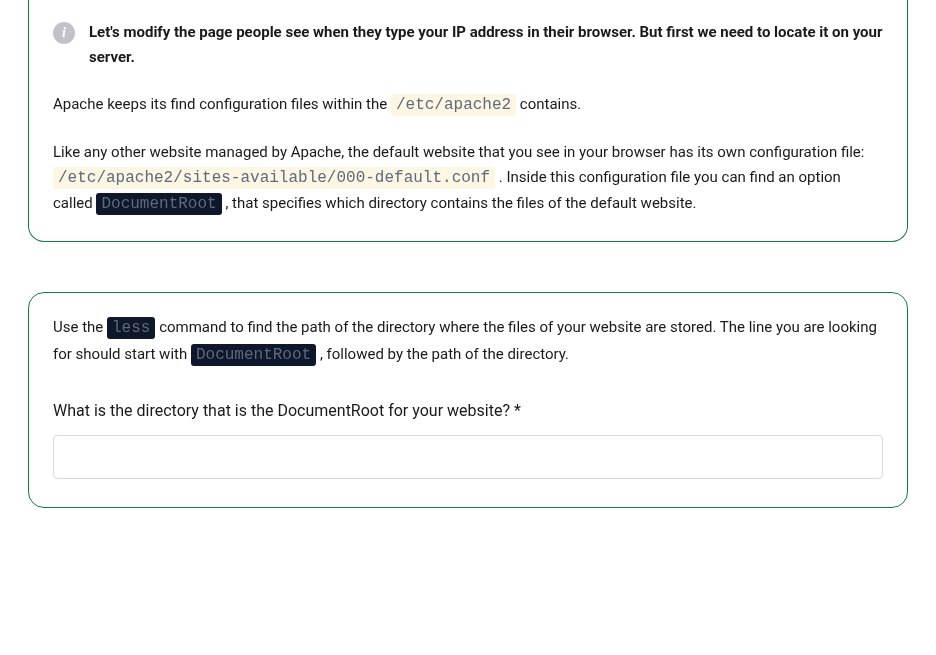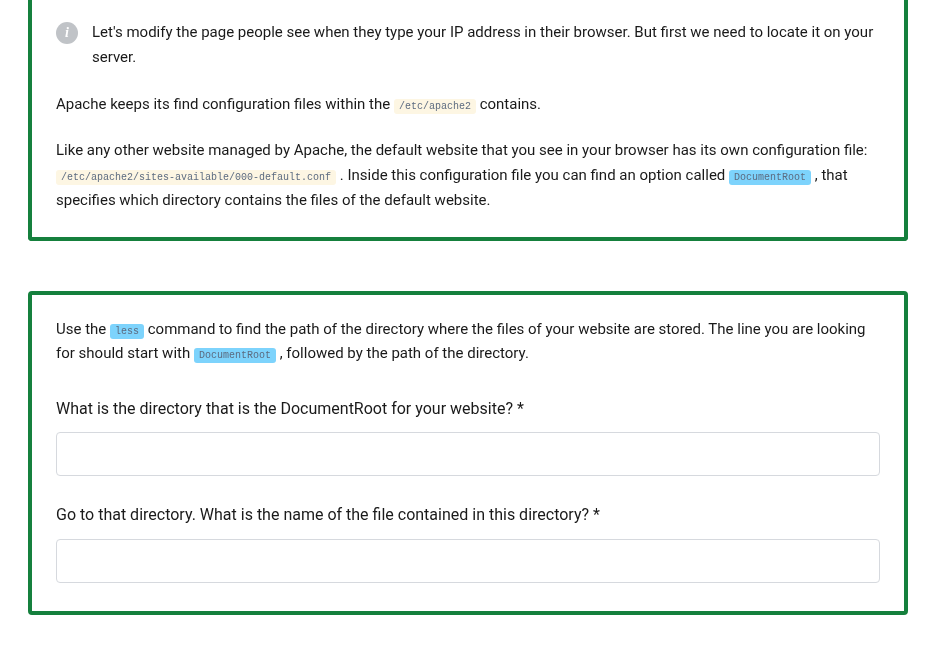--- a/index.html
+++ b/index.html
@@ -11,22 +11,22 @@
       font-family: -apple-system, BlinkMacSystemFont, "Segoe UI", Roboto, Helvetica, Arial, sans-serif;
       background: #ffffff;
       color: #1a1a1a;
       font-size: 15px;
       line-height: 1.65;
       padding: 0;
       width: 936px;
     }
     .card {
       background: #ffffff;
-      border: 4px solid #15803d;
-      border-radius: 4px;
+      border: 1px solid #15803d;
+      border-radius: 16px;
       margin: 0 28px 50px 28px;
       padding: 22px 24px 24px 24px;
     }
     .card-first {
       margin-top: 0;
       border-top: none;
       border-top-left-radius: 0;
       border-top-right-radius: 0;
       padding-top: 20px;
     }
@@ -48,37 +48,38 @@
       justify-content: center;
       font-family: Georgia, "Times New Roman", serif;
       font-style: italic;
       font-weight: bold;
       font-size: 14px;
       line-height: 1;
       margin-top: 2px;
     }
     .info-text {
       flex: 1 1 auto;
+      font-weight: bold;
     }
     .para {
       margin-bottom: 22px;
     }
     .para:last-child {
       margin-bottom: 0;
     }
     code {
       font-family: "SFMono-Regular", Consolas, "Liberation Mono", Menlo, monospace;
-      font-size: 10px;
+      font-size: 16px;
       background: #fdf6e3;
       color: #5c6b80;
       padding: 2px 5px;
       border-radius: 3px;
     }
     code.alt {
-      background: #7dd3fc;
+      background: #0f172a;
       color: #5c6b80;
       font-family: Liberation Mono, monospace;
     }
     .question-block {
       margin-bottom: 26px;
     }
     .question-block:last-child {
       margin-bottom: 0;
     }
     .question-label {
@@ -129,17 +130,13 @@
 <div class="card card-second">
   <p class="para instruct-para">
     <span>Use the </span><code class="alt">less</code><span> command to find the path of the directory where the files of your website are stored. The line you are looking for should start with </span><code class="alt">DocumentRoot</code><span> , followed by the path of the directory.</span>
   </p>
 
   <div class="question-block">
     <label class="question-label">What is the directory that is the DocumentRoot for your website? *</label>
     <input type="text" class="text-input" value="" style="">
   </div>
 
-  <div class="question-block">
-    <label class="question-label">Go to that directory. What is the name of the file contained in this directory? *</label>
-    <input type="text" class="text-input" value="" style="">
-  </div>
 </div>
 
 </body></html>

